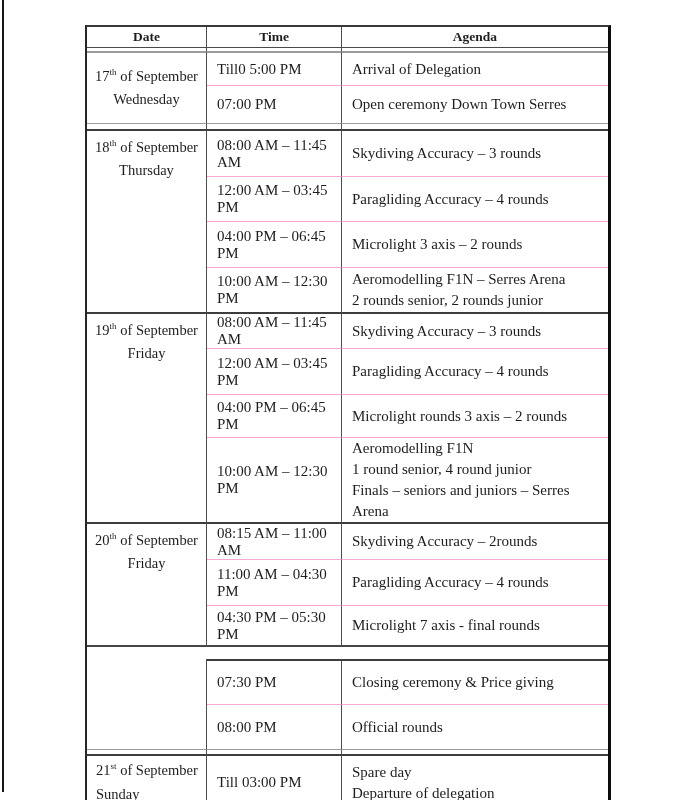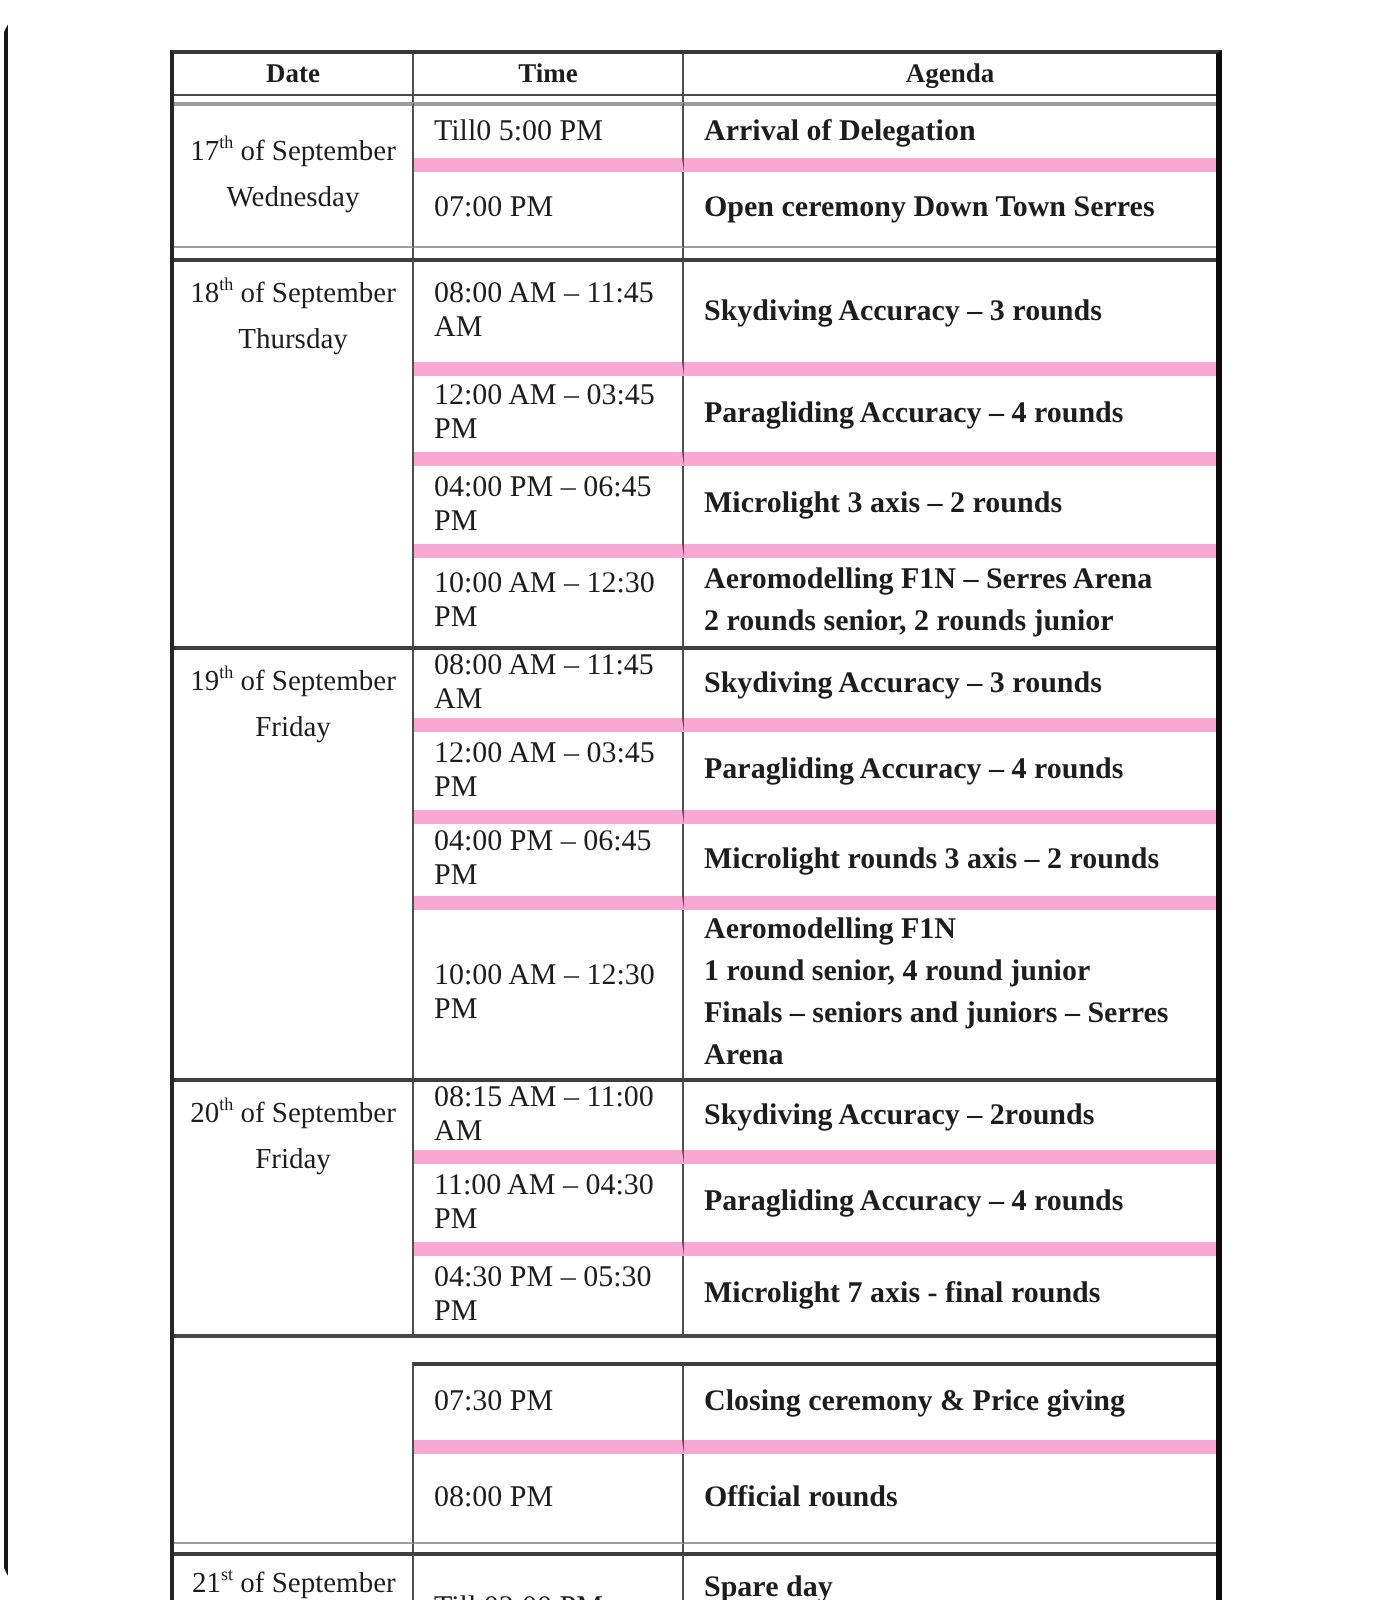--- a/index.html
+++ b/index.html
@@ -4,21 +4,20 @@
 <style>
   html, body { margin: 0; padding: 0; background: #ffffff; }
   .screen {
     position: relative;
     width: 699px;
     height: 800px;
     background: #ffffff;
     overflow: hidden;
     font-family: "Liberation Serif", serif;
     color: #1d1d1d;
-    border-radius: 26px;
   }
   .page-edge-line {
     position: absolute;
     left: 2px;
     top: 0;
     width: 2px;
     height: 792px;
     background: #161616;
   }
   table.schedule {
@@ -36,21 +35,21 @@
   }
   td, th { padding: 0; margin: 0; }
   th.head {
     font-weight: bold;
     font-size: 13.5px;
     text-align: center;
     vertical-align: middle;
     border-bottom: 1px solid #4a4a4a;
   }
   .vr { border-right: 1px solid #4f4f4f; }          
-  .rb { border-bottom: 7px solid #f9a8d4; margin-top: 32px; }         
+  .rb { border-bottom: 1px solid #f9a8d4; margin-top: 32px; }         
   .ge { border-bottom: 1px solid #9e9e9e; }         
   .gb2 { border-bottom: 2px solid #474747; }        
   .gt { border-top: 2px solid #3d3d3d; }            
   .gt-gray { border-top: 2px solid #9b9b9b; }       
   .date-cell {
     text-align: center;
     vertical-align: top;
     padding-top: 5px;
     font-size: 14.5px;
     line-height: 1.6;
@@ -63,21 +62,20 @@
     padding-left: 10px;
     text-align: left;
   }
   .agenda-cell {
     font-size: 15px;
     vertical-align: middle;
     padding-left: 10px;
     text-align: left;
     white-space: pre-line;
     line-height: 1.4;
-    font-weight: bold;
   }
   sup { font-size: 9px; line-height: 0; }
 </style>
 </head>
 <body>
 
 <div class="screen">
   <div class="page-edge-line"></div>
 
   <table class="schedule">
@@ -110,21 +108,21 @@
     <tr style="height:38px">
       <td class="time-cell vr ge">07:00 PM</td>
       <td class="agenda-cell ge">Open ceremony Down Town Serres</td>
     </tr>
     <tr style="height:5px">
       <td class="vr"></td>
           <td class="vr"></td>
           <td></td>
     </tr>
 
-    <tr style="height:59px">
+    <tr style="height:48px">
       <td rowspan="4" class="date-cell vr gt">
         <div><span>18</span><sup>th</sup><span> of September</span></div>
         <div>Thursday</div>
       </td>
       <td class="time-cell vr gt rb">08:00 AM – 11:45 AM</td>
       <td class="agenda-cell gt rb">Skydiving Accuracy – 3 rounds</td>
     </tr>
     <tr style="height:45px">
       <td class="time-cell vr rb">12:00 AM – 03:45 PM</td>
       <td class="agenda-cell rb">Paragliding Accuracy – 4 rounds</td>

